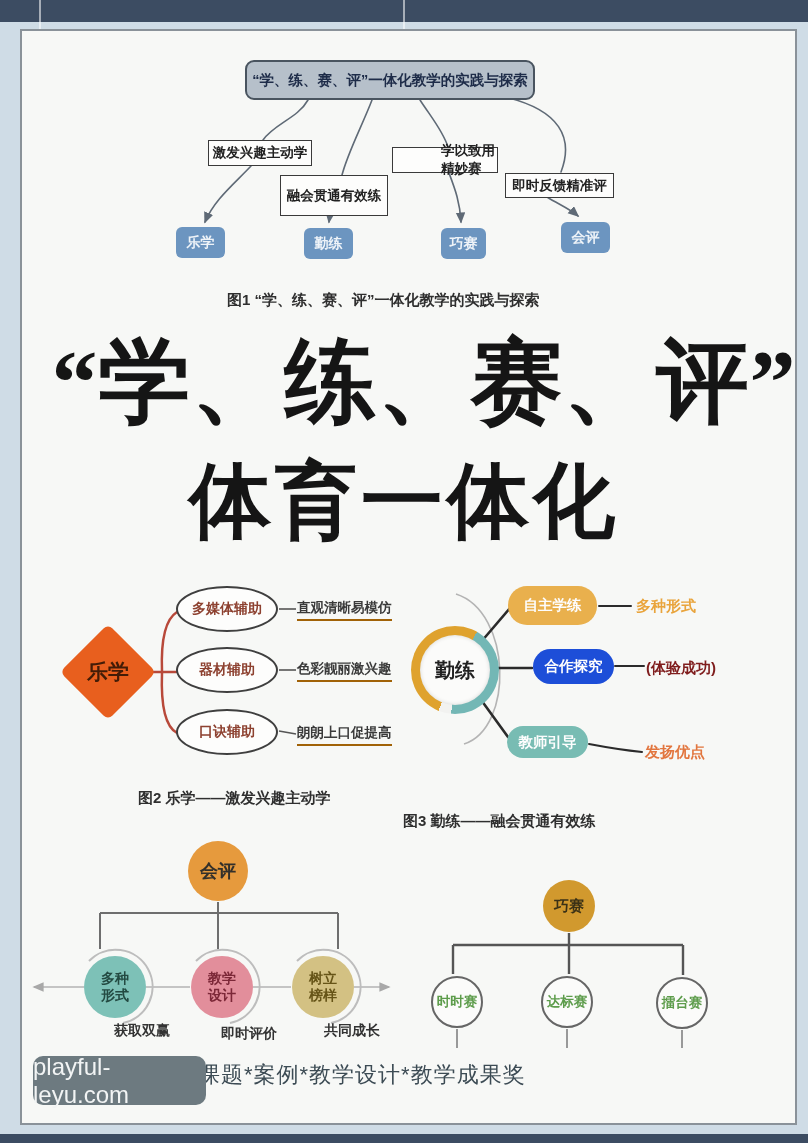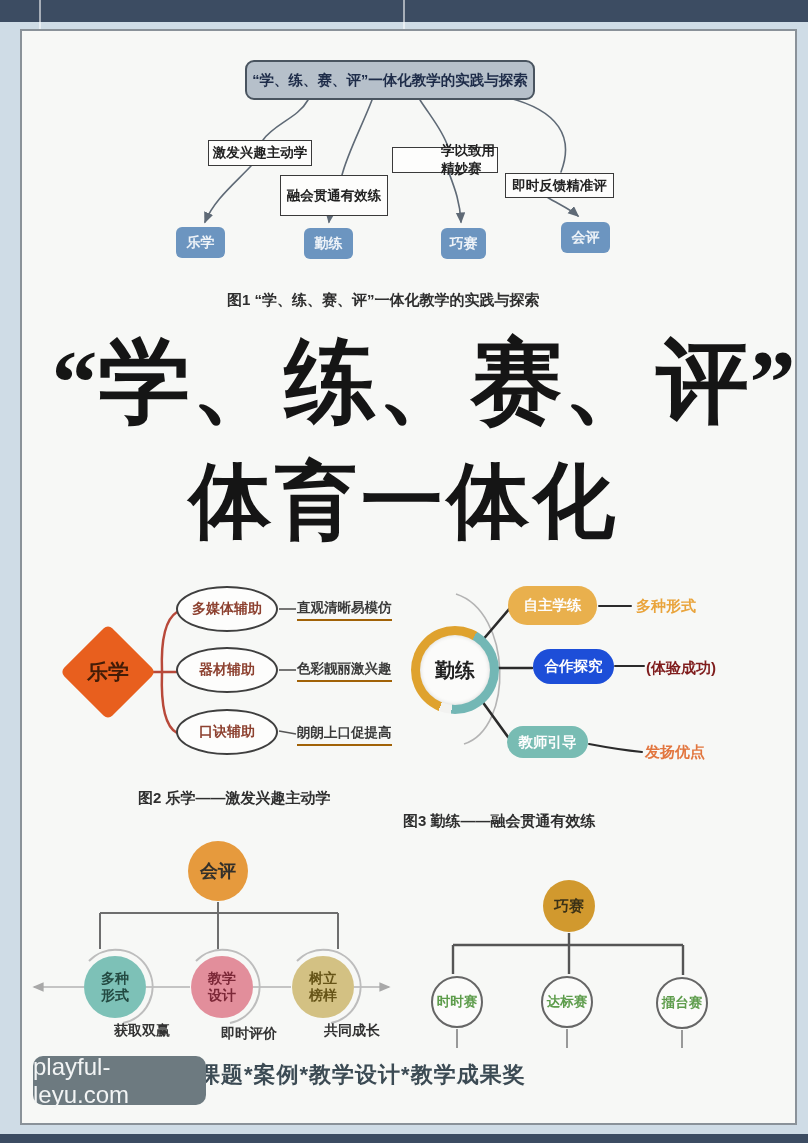--- a/index.html
+++ b/index.html
@@ -85,21 +85,21 @@
   .f4-lb1 { left:114px; top:1022px; } .f4-lb2 { left:221px; top:1025px; } .f4-lb3 { left:324px; top:1022px; }
 
   
   .f5-root { left:543px; top:880px; width:52px; height:52px; background:#d1992e;
              font-size:15px; color:#3a3116; }
   .f5-c { width:52px; height:52px; background:#fbfbfa; border:2.5px solid #666;
           font-size:13.5px; color:#5d9c4b; }
   .f5-c1 { left:431px; top:976px; } .f5-c2 { left:541px; top:976px; } .f5-c3 { left:656px; top:977px; }
 
   
-  .footer-line { left:198px; top:1060px; font-size:22px; font-weight:bold; color:#3c4b54;
+  .footer-line { left:198px; top:1060px; font-size:22px; font-weight:normal; color:#3c4b54;
                  letter-spacing:1px; white-space:nowrap; }
   .watermark { left:33px; top:1056px; width:173px; height:49px; background:#6d7a80;
                border-radius:10px; display:flex; align-items:center; justify-content:center;
                font-size:24px; color:#f2f4f4; }
 </style>
 </head>
 <body>
 
 <div class="abs bar bar-top"></div>
 <div class="abs vline" style="left:39px;"></div>

